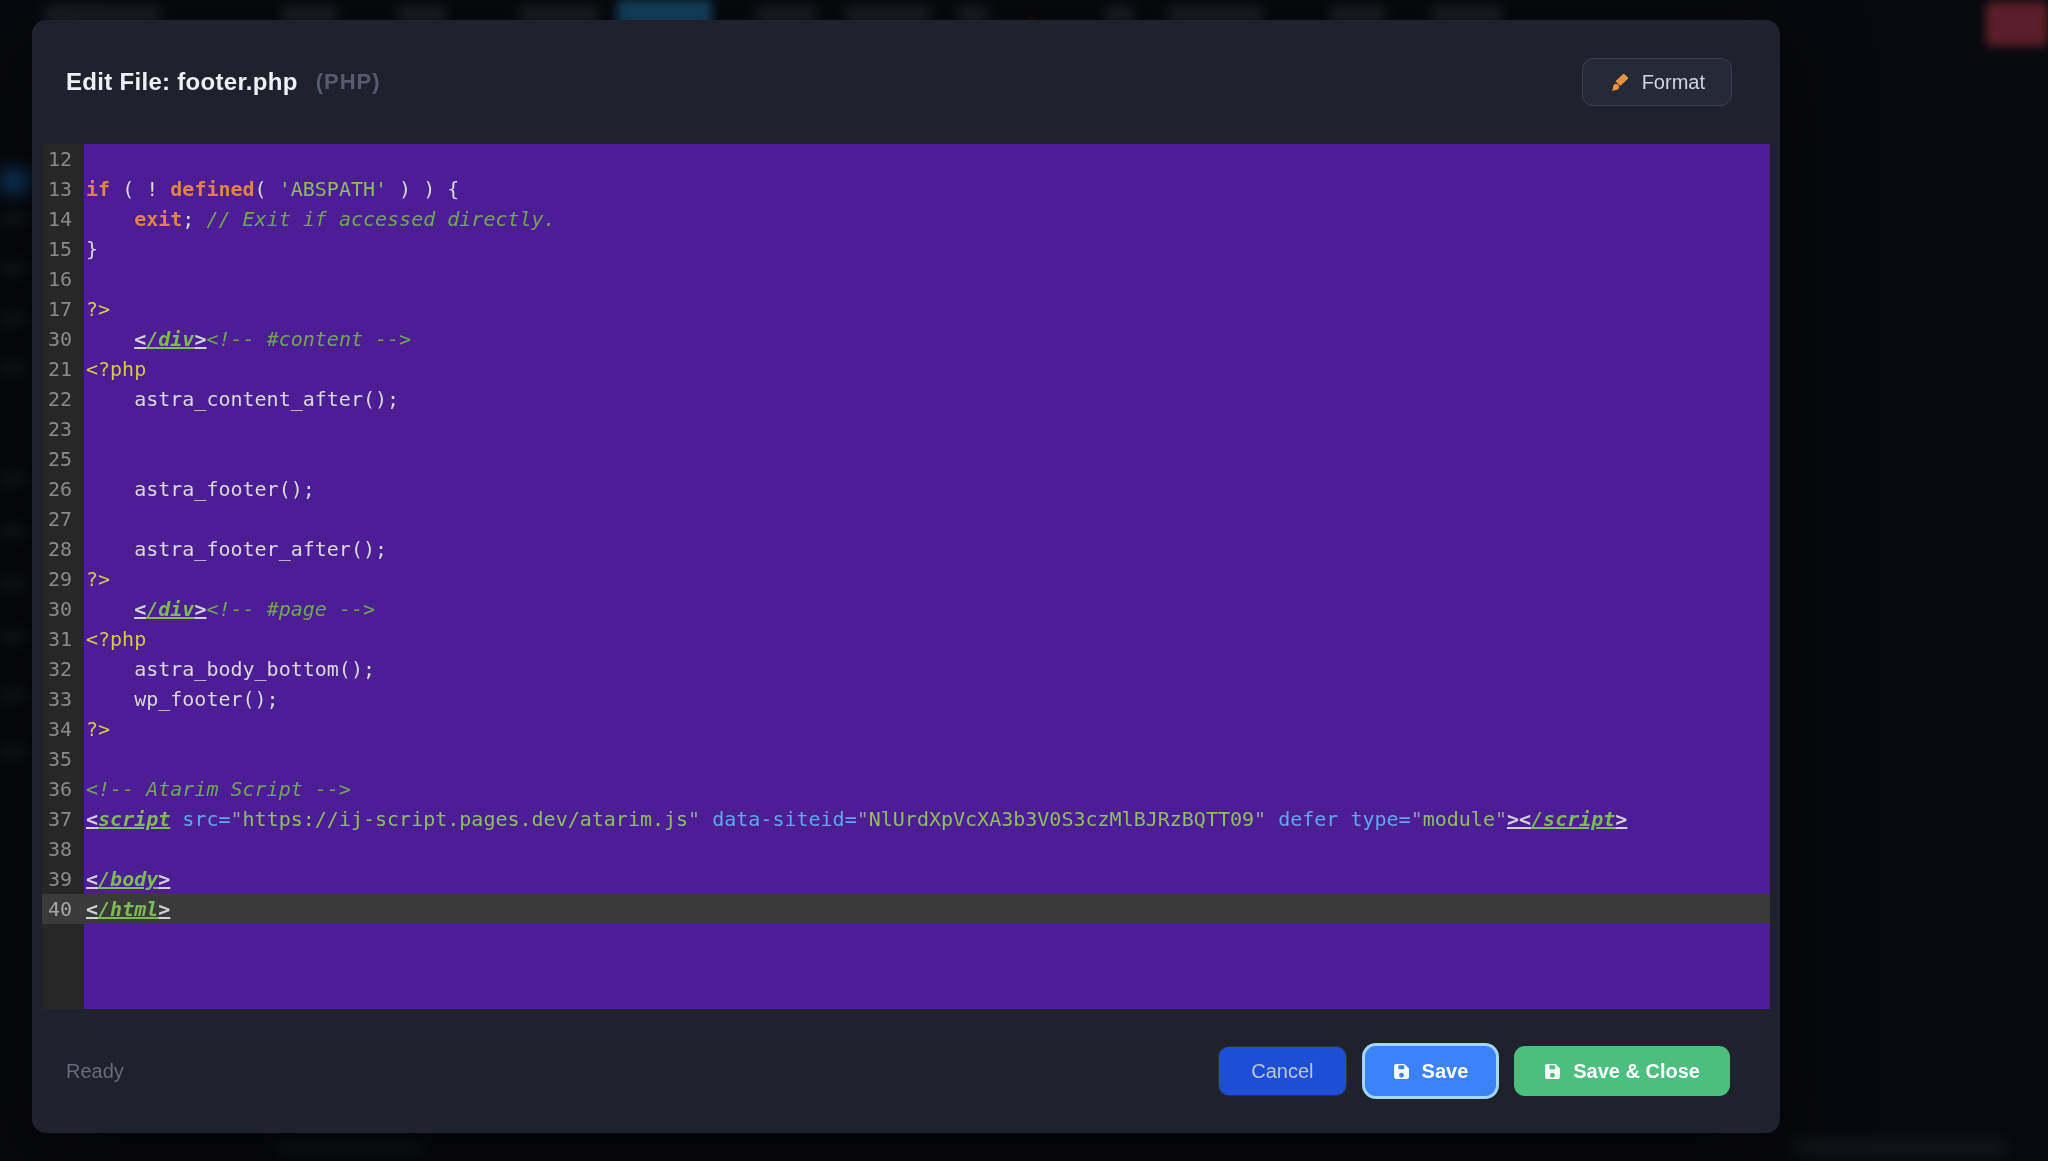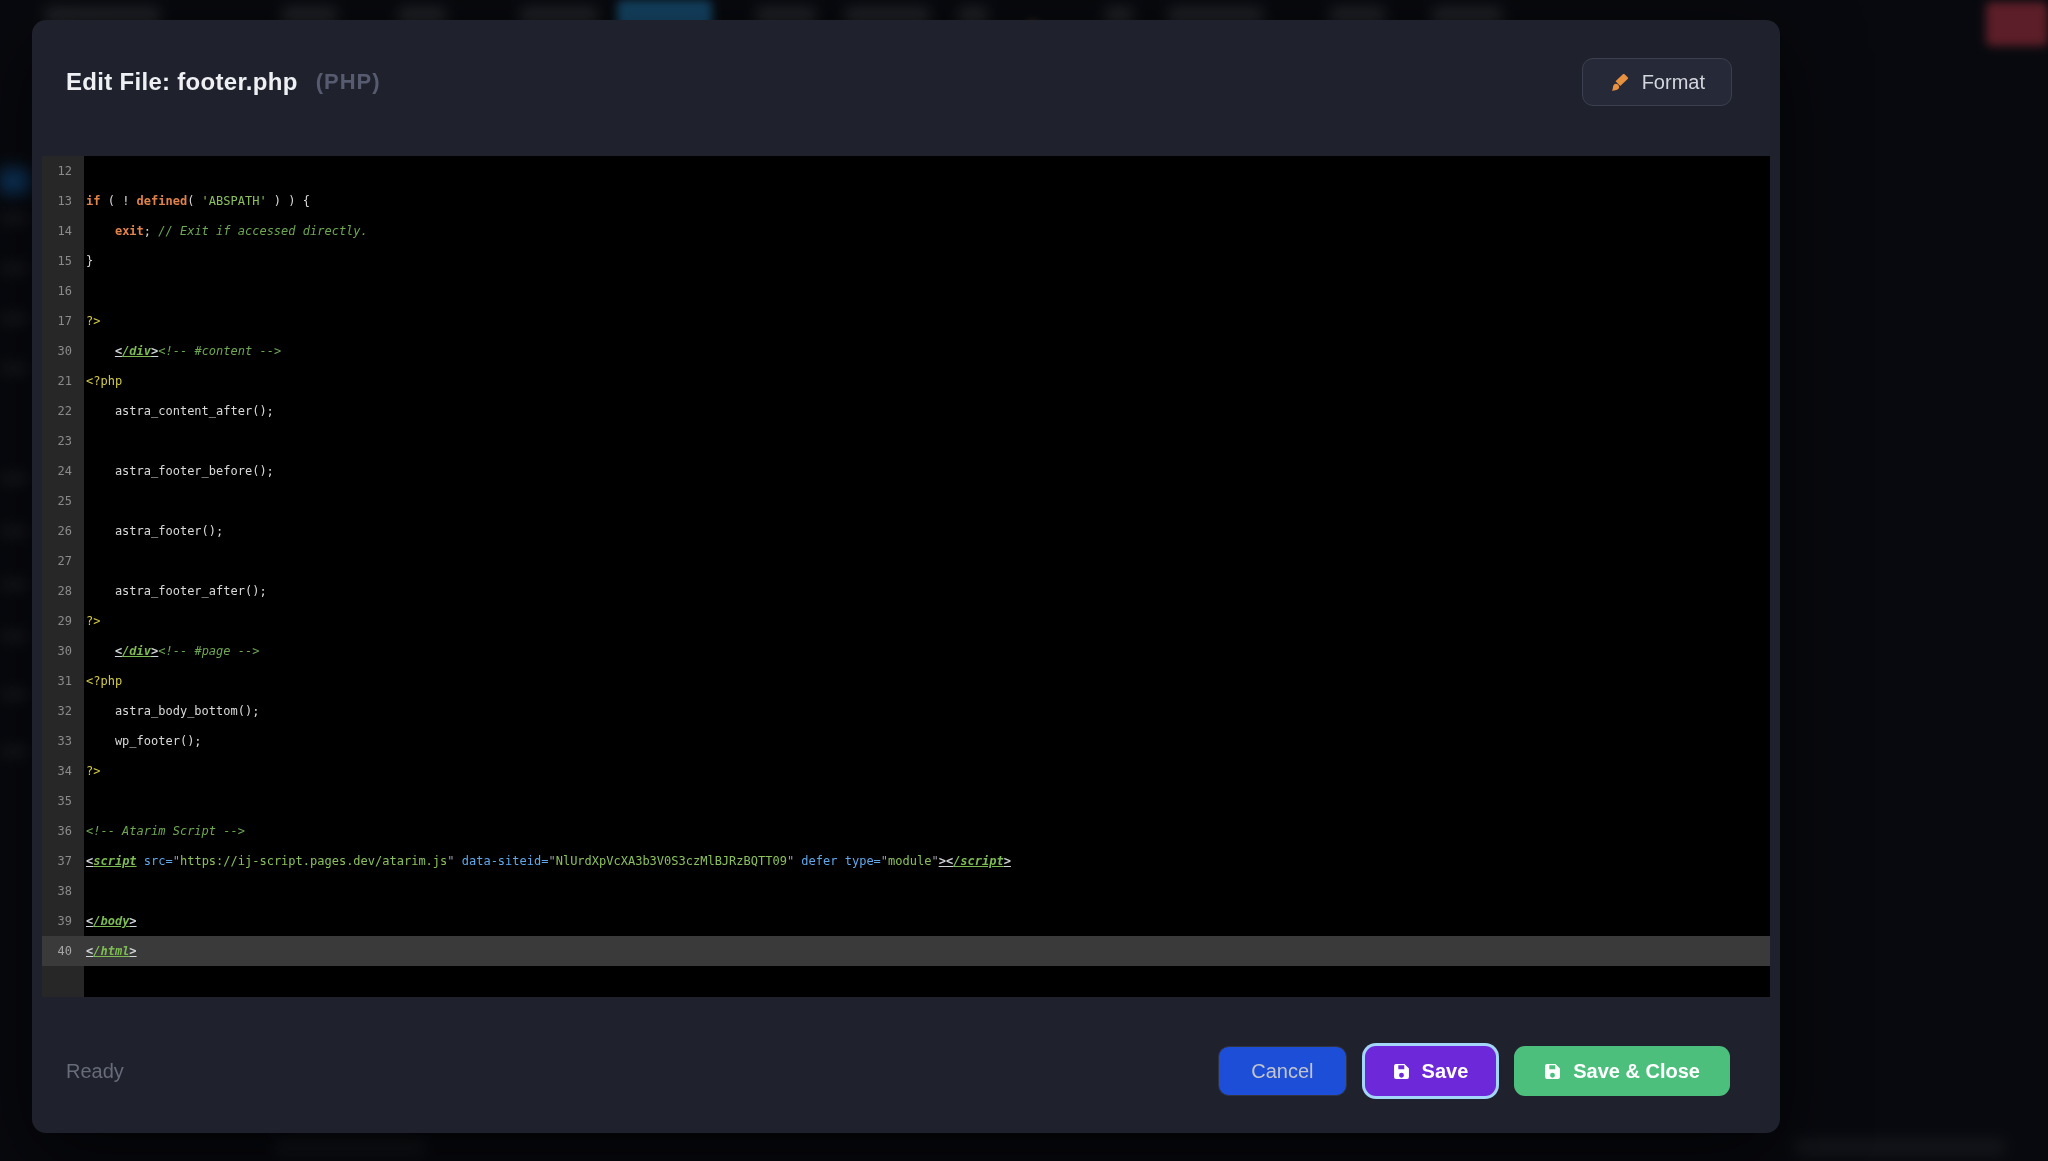--- a/index.html
+++ b/index.html
@@ -23,22 +23,22 @@
   .title{font-size:24px;font-weight:bold;color:#eef0f4;letter-spacing:.3px;}
   .badge{font-size:22px;font-weight:bold;color:#575b70;margin-left:18px;letter-spacing:1px;}
   .format-btn{
     margin-left:auto;height:48px;padding:0 26px;cursor:pointer;
     background:#262937;border:1px solid #3c3f4f;border-radius:11px;
     color:#d3d6dd;font-size:20px;font-family:inherit;
     display:flex;align-items:center;gap:12px;
   }
   
   .editor{
-    flex:1 1 auto;margin:12px 10px;background:#000000;overflow:hidden;position:relative;
-    font-family:"DejaVu Sans Mono",monospace;font-size:12px;line-height:30px;
+    flex:1 1 auto;margin:0 10px;background:#4c1d95;overflow:hidden;position:relative;
+    font-family:"DejaVu Sans Mono",monospace;font-size:20px;line-height:30px;
   }
   .gutter-bg{position:absolute;left:0;top:0;bottom:0;width:42px;background:#272727;}
   .code-wrap{position:relative;}
   .code-line{display:flex;height:30px;}
   .code-line.active{background:#3a3a3a;}
   .ln{flex:0 0 42px;box-sizing:border-box;padding-right:12px;text-align:right;color:#8b8b8b;user-select:none;}
   .code-line.active .ln{color:#a6a6a6;}
   .lc{flex:1 1 auto;white-space:pre;padding-left:2px;color:#d9d9d9;}
   .tk-kw{color:#e0824a;font-weight:bold;}
   .tk-php{color:#d3cb47;}
@@ -50,21 +50,21 @@
   .tk-q{color:#9b9fa6;}
   .tk-pln{color:#d9d9d9;}
   
   .modal-footer{flex:0 0 124px;display:flex;align-items:center;padding:0 50px 0 34px;gap:18px;}
   .status{color:#676b7a;font-size:20px;margin-right:auto;}
   .btn{
     height:50px;border-radius:11px;font-size:20px;font-family:inherit;font-weight:600;
     display:flex;align-items:center;justify-content:center;cursor:pointer;border:none;
   }
   .btn-cancel{background:#1d4ed8;border:1px solid #31343f;color:#c2c5cd;padding:0 32px;font-weight:normal;}
-  .btn-save{background:#6d28d9;color:#fff;padding:7px 28px;gap:12px;box-shadow:0 0 0 3px #a3d6f9;}
+  .btn-save{background:#3b82f6;color:#fff;padding:7px 28px;gap:12px;box-shadow:0 0 0 3px #a3d6f9;}
   .btn-savec{background:#4cbf7d;color:#fff;padding:0 30px;gap:12px;text-align:right;}
   .icon{display:flex;align-items:center;}
 </style>
 </head>
 <body>
 
 <div class="backdrop">
   <div class="blob txt" style="left:45px;width:115px;"></div>
   <div class="blob txt" style="left:282px;width:55px;"></div>
   <div class="blob txt" style="left:398px;width:48px;"></div>
@@ -148,24 +148,20 @@
         </div>
         <div class="code-line">
           <span class="ln">22</span>
           <span class="lc"><span class="tk-pln">    astra_content_after();</span></span>
         </div>
         <div class="code-line">
           <span class="ln">23</span>
           <span class="lc"></span>
         </div>
         <div class="code-line">
-          <span class="ln">24</span>
-          <span class="lc"><span class="tk-pln">    astra_footer_before();</span></span>
-        </div>
-        <div class="code-line">
           <span class="ln">25</span>
           <span class="lc"></span>
         </div>
         <div class="code-line">
           <span class="ln">26</span>
           <span class="lc"><span class="tk-pln">    astra_footer();</span></span>
         </div>
         <div class="code-line">
           <span class="ln">27</span>
           <span class="lc"></span>

